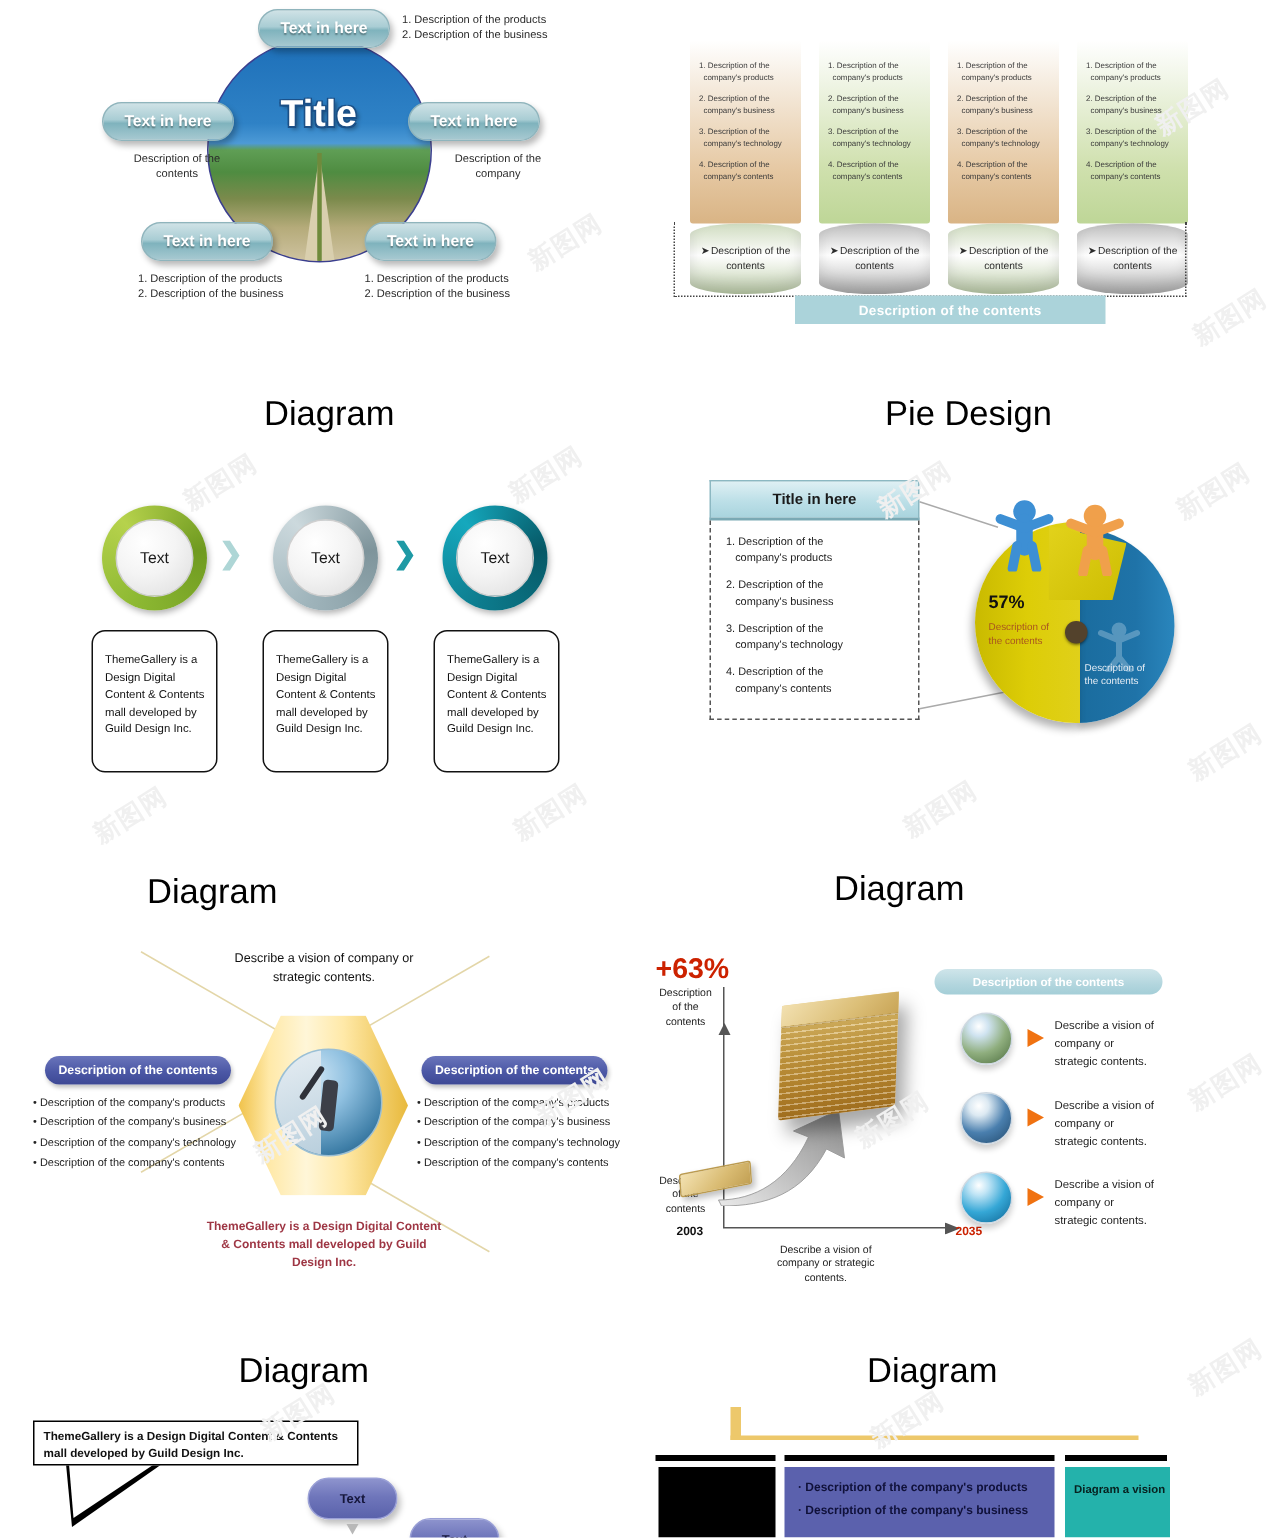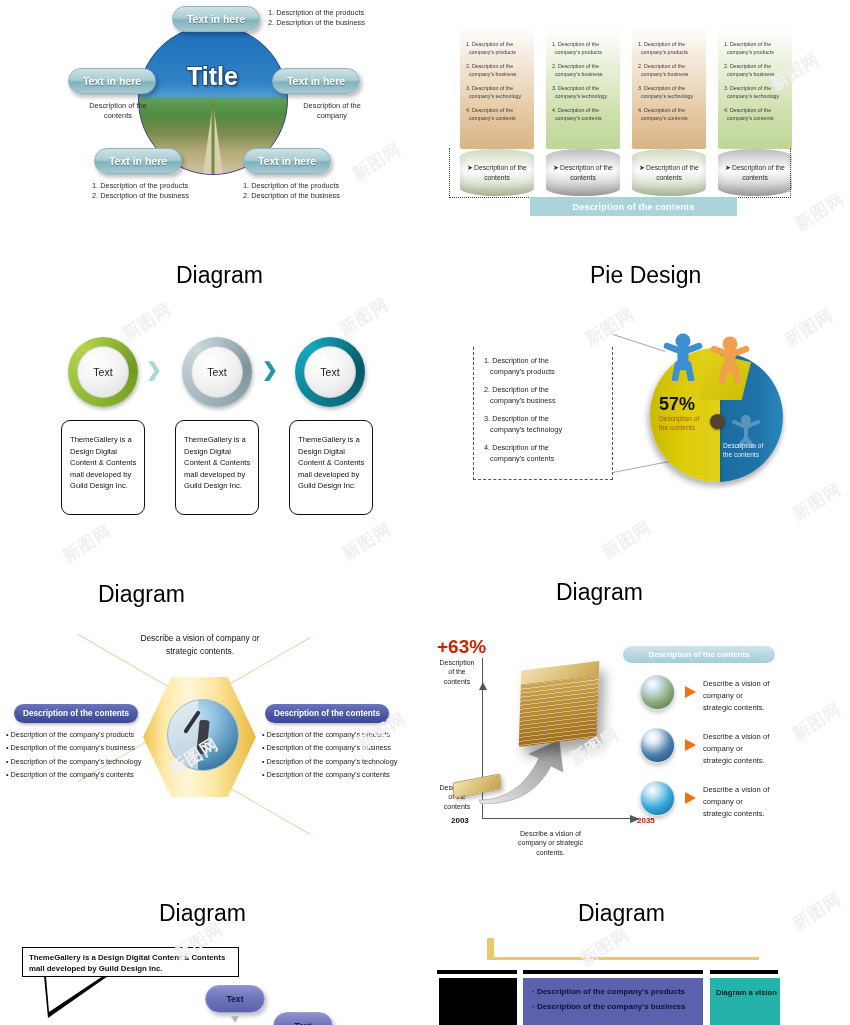--- a/index.html
+++ b/index.html
@@ -151,27 +151,27 @@
   }
   .pie .yellow-top {
     position:absolute; left:46px; top:-6px; width:52px; height:54px;
     background: linear-gradient(135deg,#e3d31c 0%, #cdbd02 100%);
     clip-path: polygon(0% 100%, 0% 8%, 100% 30%, 82% 100%);
   }
   .pie .hub {
     position:absolute; left:57px; top:62px; width:15px; height:15px;
     border-radius:50%; background:#53422c; box-shadow:0 1px 2px rgba(0,0,0,.5);
   }
-  .pct { position:absolute; left:6px; top:42px; font-size:18px; font-weight:bold; color:#111; }
+  .pct { position:absolute; left:6px; top:42px; font-size:12px; font-weight:bold; color:#111; }
   .pie-lbl-a { position:absolute; left:6px; top:63px; font-size:6.6px; line-height:1.35; color:#a9561f; }
   .pie-lbl-b { position:absolute; left:70px; top:90px; font-size:6.6px; line-height:1.35; color:#e4ecf4; }
   .leader-line { position:absolute; background:#aaa; height:1px; transform-origin:left center; }
 
   
-  #p5 { position:absolute; left:0; top:620px; width:425px; height:250px; }
+  #p5 { position:absolute; left:16px; top:620px; width:425px; height:250px; }
   .hexwrap { position:absolute; left:143px; top:57px; width:113px; height:120px; }
   .hex {
     position:absolute; inset:0;
     background: linear-gradient(90deg,#f0c24a 0%, #ffe9a8 18%, #fff6d8 40%, #ffe9a8 62%, #e8b93c 100%);
     clip-path: polygon(25% 0%, 75% 0%, 100% 50%, 75% 100%, 25% 100%, 0% 50%);
     box-shadow:0 3px 6px rgba(0,0,0,.2);
   }
   .hex-photo {
     position:absolute; left:24px; top:22px; width:72px; height:72px; border-radius:50%;
     background: radial-gradient(circle at 35% 25%, #cfe6f5 0%, #8fc0e0 35%, #3f7fa8 75%, #1d4f72 100%);
@@ -535,20 +535,23 @@
     <div class="cardbox" style="left:175px; top:120px;">
       <span>ThemeGallery is a Design Digital Content &amp; Contents mall developed by Guild Design Inc.</span>
     </div>
     <div class="cardbox" style="left:289px; top:120px;">
       <span>ThemeGallery is a Design Digital Content &amp; Contents mall developed by Guild Design Inc.</span>
     </div>
   </div>
 
   <div id="p4">
 
+    <div class="pie-panel-title">
+      <span>Title in here</span>
+    </div>
 
     <div class="pie-list">
       <ol>
         <li>
           <span>Description of the</span><br>
           &nbsp;&nbsp;&nbsp;<span>company's products</span>
         </li>
         <li>
           <span>Description of the</span><br>
           &nbsp;&nbsp;&nbsp;<span>company's business</span>
@@ -640,20 +643,25 @@
       <div>Description of the company's technology</div>
       <div>Description of the company's contents</div>
     </div>
     <div class="bullets" style="left:262px; top:108px; width:150px;">
       <div>Description of the company's products</div>
       <div>Description of the company's business</div>
       <div>Description of the company's technology</div>
       <div>Description of the company's contents</div>
     </div>
 
+    <div class="red-note" style="left:100px; top:192px; width:200px;">
+      <span>ThemeGallery is a Design Digital Content</span><br>
+      <span>&amp; Contents mall developed by Guild</span><br>
+      <span>Design Inc.</span>
+    </div>
   </div>
 
   <div id="p6">
 
     <div class="plus40" style="left:12px; top:16px;">+63%</div>
 
     <div class="axis-v" style="left:57px; top:38px; height:160px;"></div>
     <div class="axis-h" style="left:57px; top:198px; width:152px;"></div>
     <svg width="10" height="8" style="position:absolute; left:53px; top:62px;">
       <path d="M5 0 L9 8 L1 8 Z" fill="#555"></path>

